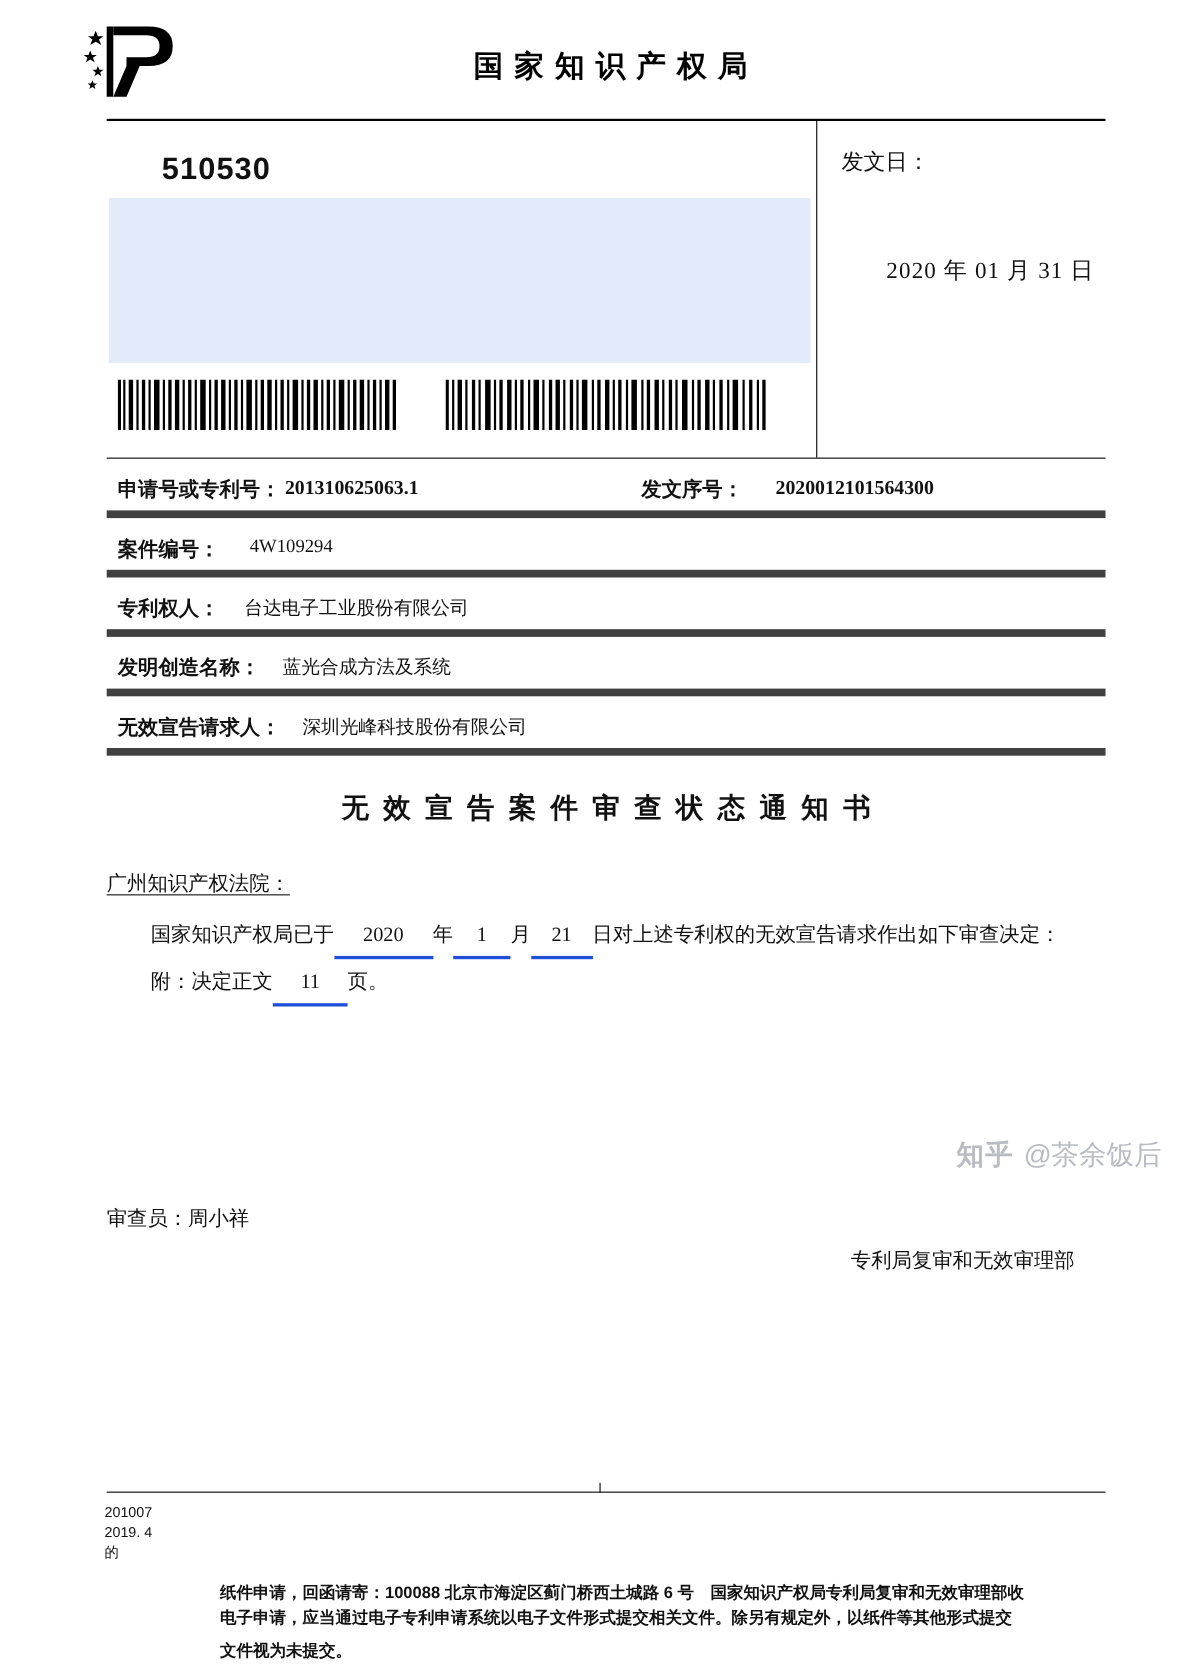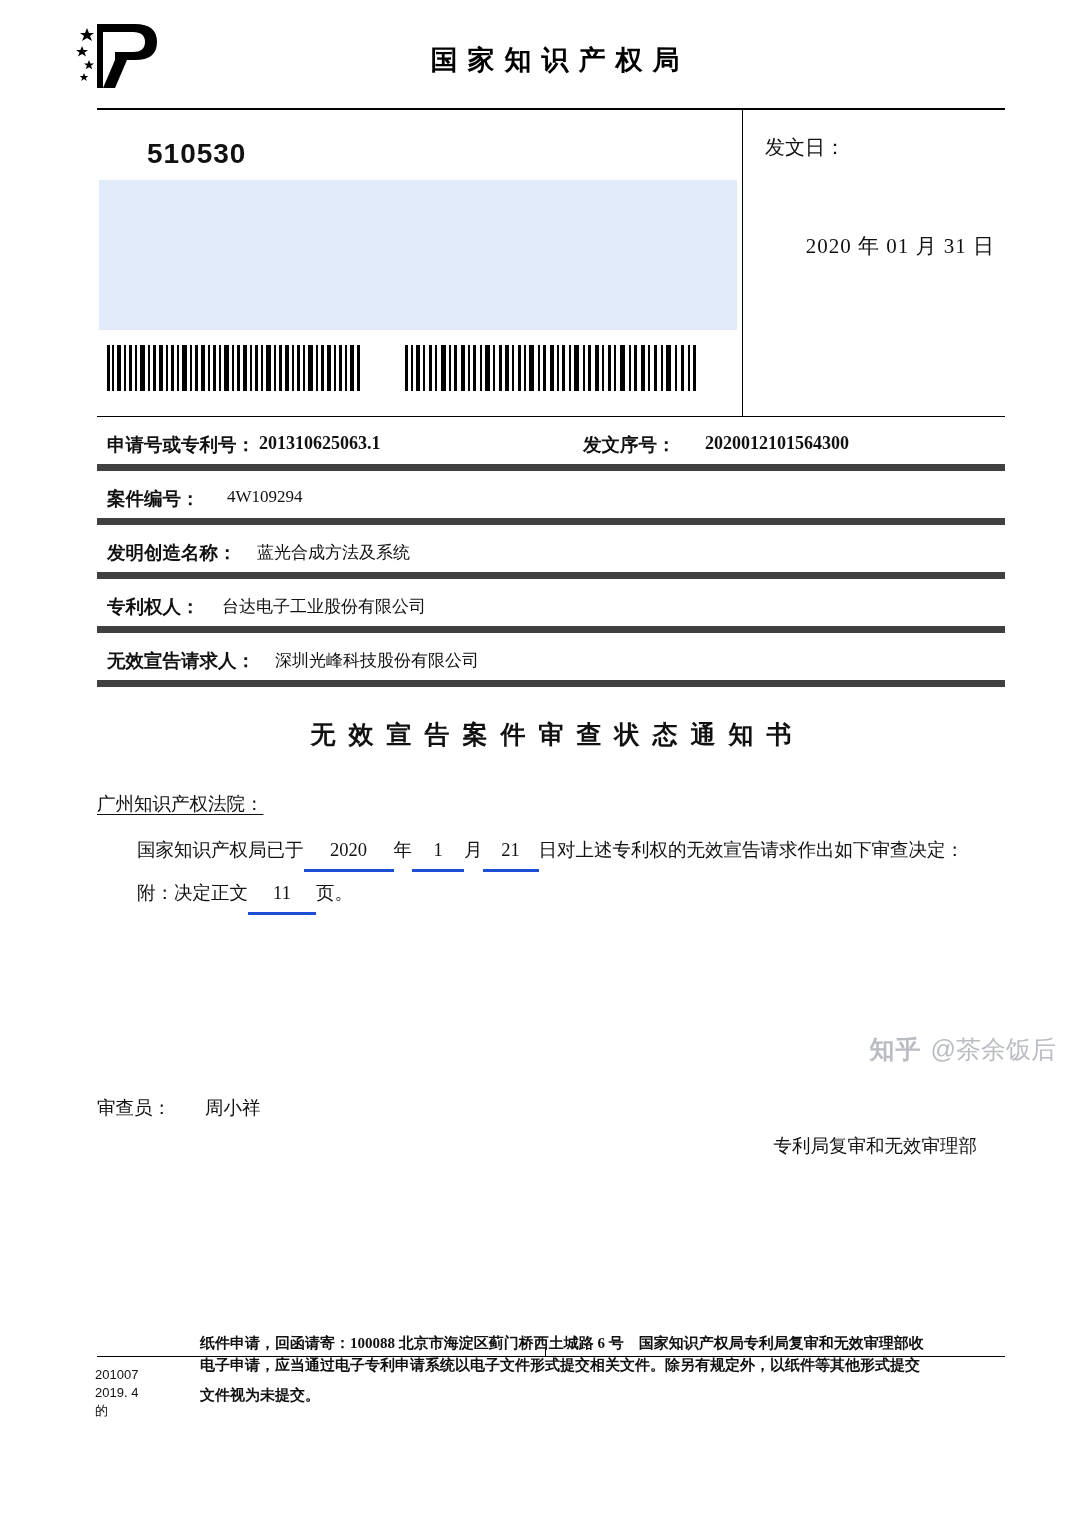--- a/index.html
+++ b/index.html
@@ -208,21 +208,20 @@
   .fill-pages { min-width: 62px; }
 
   
   .examiner {
     position: absolute;
     left: 97px;
     top: 1095px;
     font-size: 18.5px;
   }
   .examiner .name {
-    margin-left: 34px;
   }
   .dept {
     position: absolute;
     left: 97px;
     top: 1133px;
     width: 880px;
     text-align: right;
     font-size: 18.5px;
   }
 
@@ -246,25 +245,25 @@
     position: absolute;
     left: 95px;
     top: 1366px;
     font-size: 13px;
     line-height: 18px;
     font-family: "Liberation Sans", sans-serif;
   }
   .footer-body {
     position: absolute;
     left: 200px;
-    top: 1332px;
+    top: 1438px;
     width: 790px;
     font-size: 15px;
     line-height: 22px;
-    font-family: Liberation Serif, serif;
+    font-family: Liberation Sans, sans-serif;
     font-weight: bold;
   }
   .footer-body .l3 { margin-top: 8px; }
 
   
   .watermark {
     position: absolute;
     right: 24px;
     bottom: 12px;
     display: flex;
@@ -423,28 +422,28 @@
       <span class="val">201310625063.1</span>
       <span class="lbl lbl2">发文序号：</span>
       <span class="val val2">2020012101564300</span>
     </div>
 
     <div class="info-row row2">
       <span class="lbl">案件编号：</span>
       <span class="val">4W109294</span>
     </div>
 
+    <div class="info-row row4">
+      <span class="lbl">专利权人：</span>
+      <span class="val">台达电子工业股份有限公司</span>
+    </div>
+
     <div class="info-row row3">
       <span class="lbl">发明创造名称：</span>
       <span class="val">蓝光合成方法及系统</span>
-    </div>
-
-    <div class="info-row row4">
-      <span class="lbl">专利权人：</span>
-      <span class="val">台达电子工业股份有限公司</span>
     </div>
 
     <div class="info-row row5">
       <span class="lbl">无效宣告请求人：</span>
       <span class="val">深圳光峰科技股份有限公司</span>
     </div>
   </div>
 
   <div class="doc-title">无效宣告案件审查状态通知书</div>
 

